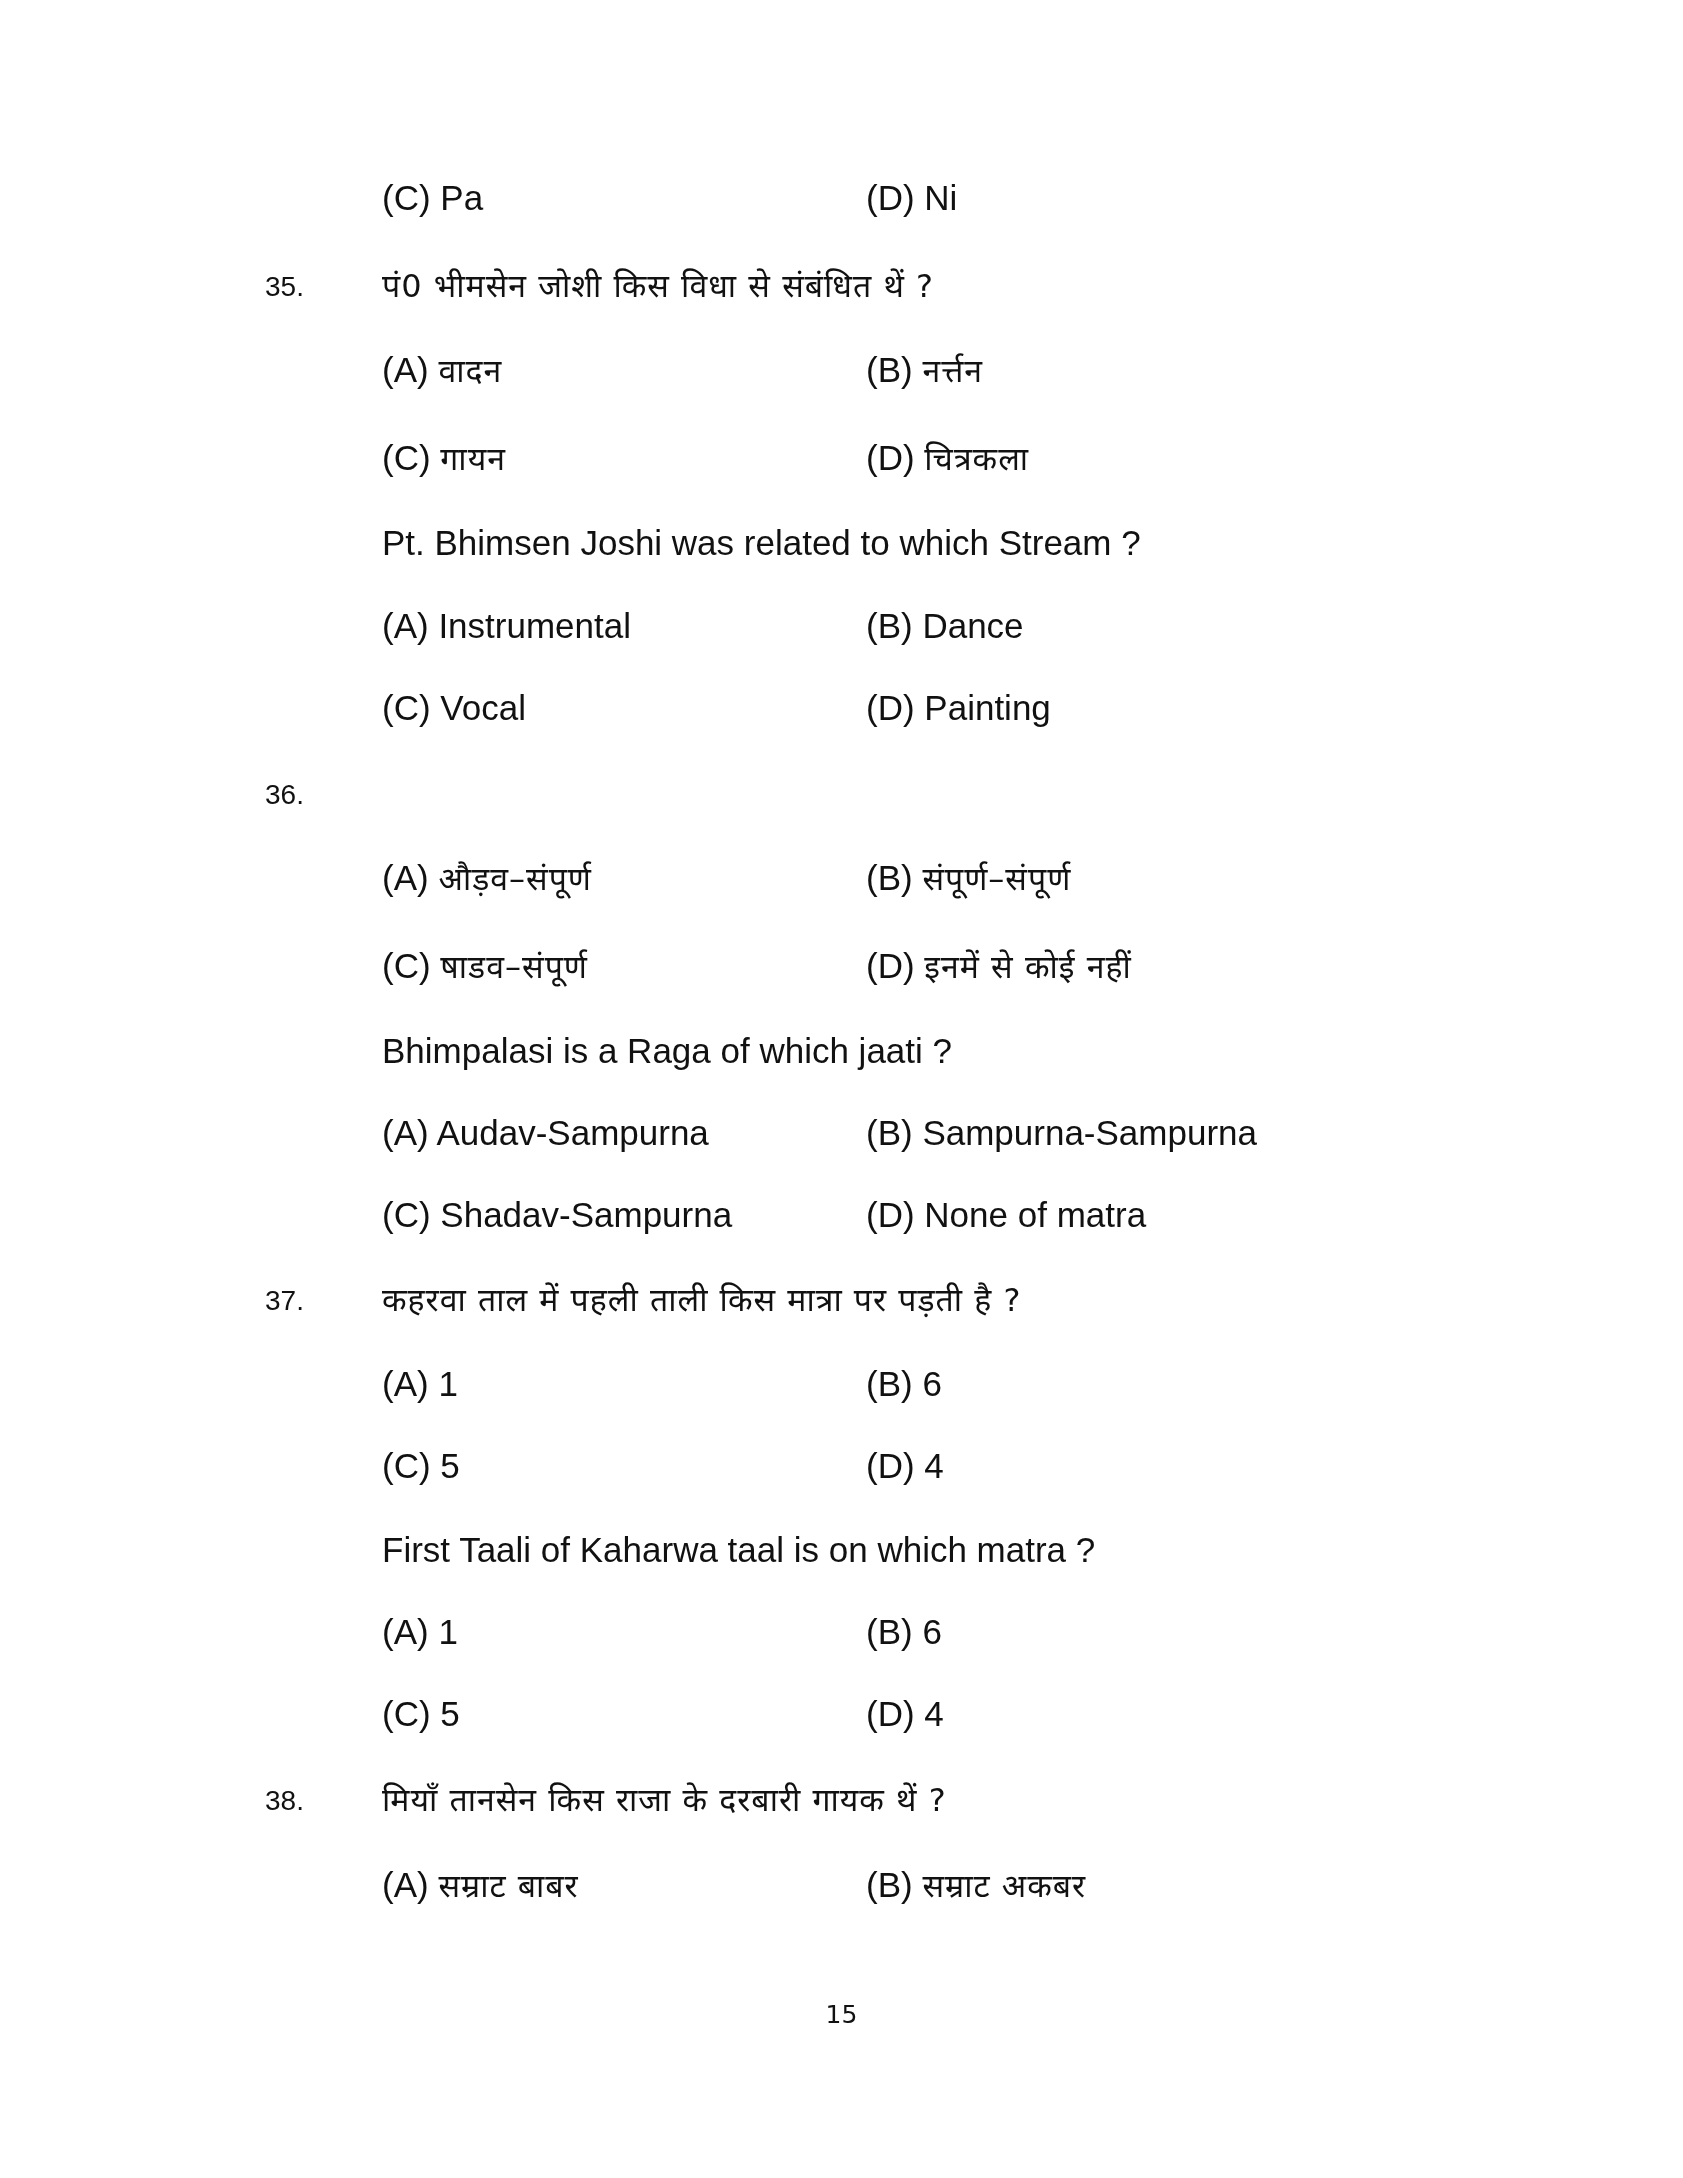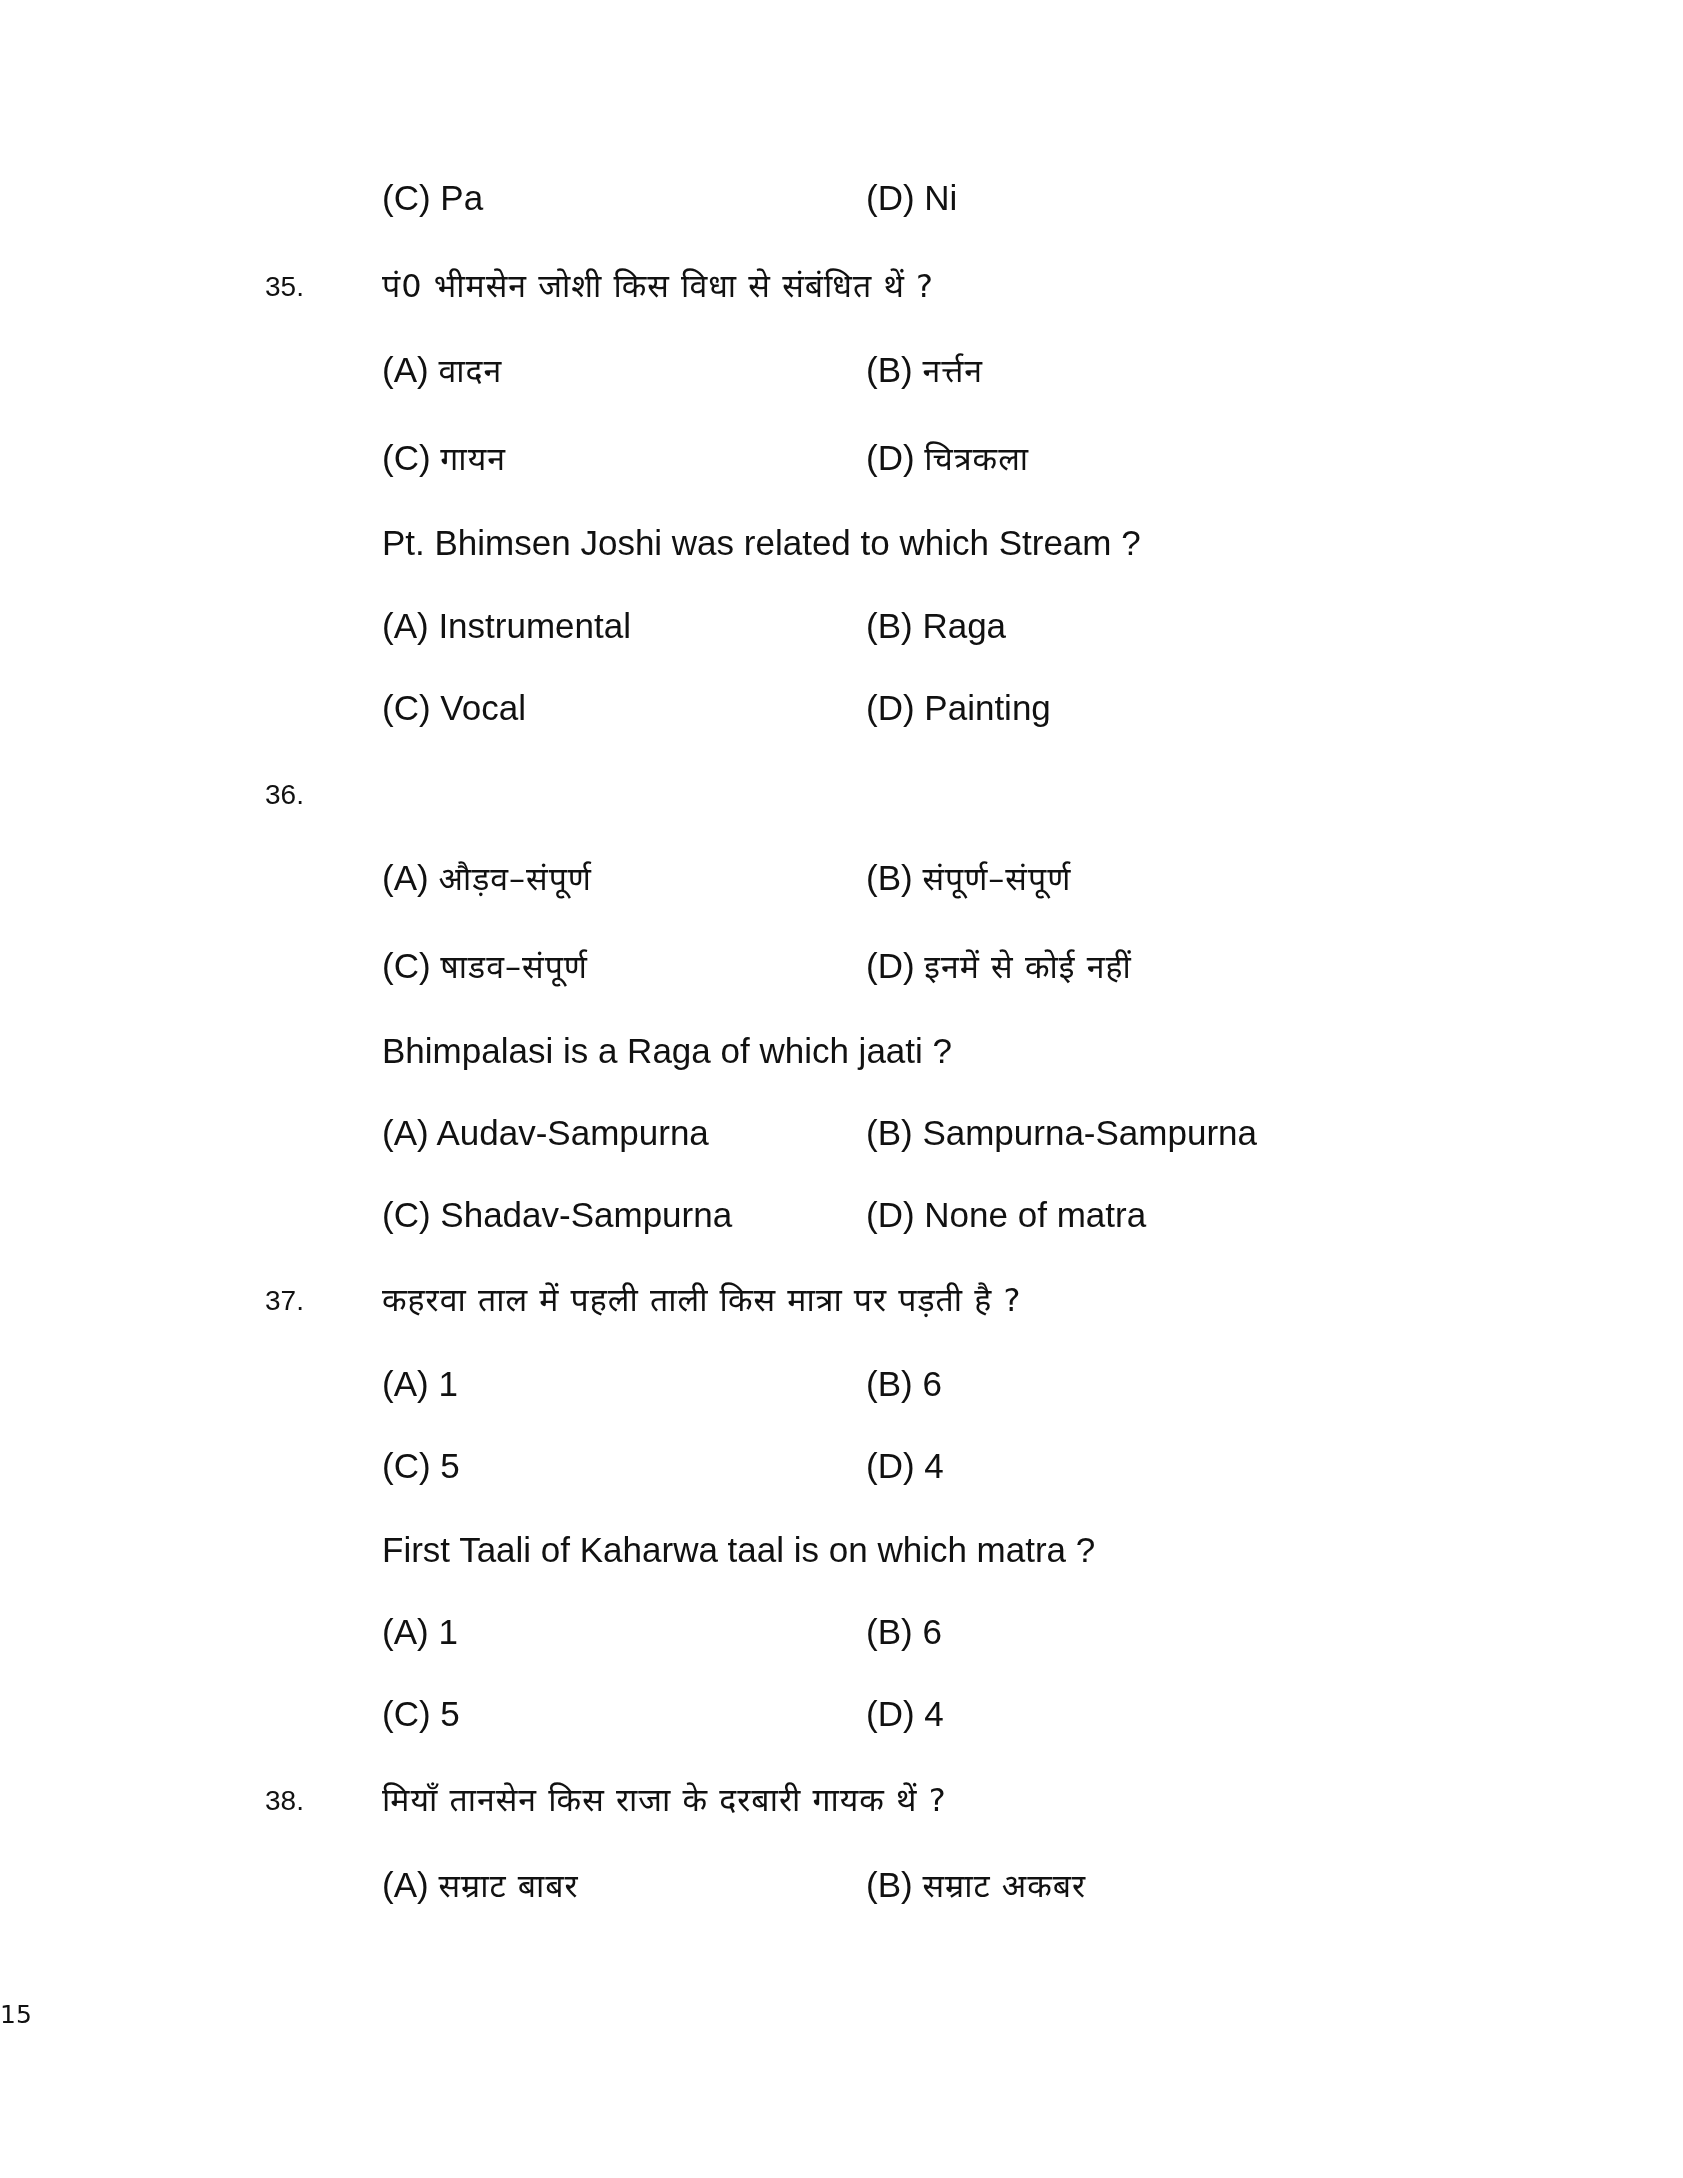--- a/index.html
+++ b/index.html
@@ -4,21 +4,21 @@
   <style>
     html, body { margin: 0; padding: 0; background: #ffffff; }
     body { width: 1683px; height: 2178px; position: relative; overflow: hidden;
       font-family: "Liberation Sans", "DejaVu Sans", sans-serif; color: #111111; }
     .line { position: absolute; left: 0; width: 1356px; height: 59px; }
     .qnum { position: absolute; left: 265px; font-size: 28px; top: 8px; }
     .col1 { position: absolute; left: 382px; font-size: 35px; white-space: nowrap; }
     .col2 { position: absolute; left: 866px; font-size: 35px; white-space: nowrap; }
     .qtext { position: absolute; left: 382px; font-size: 35px; white-space: nowrap; }
     .hi { font-family: "DejaVu Sans", sans-serif; font-size: 32px; letter-spacing: 1px; }
-    .pageno { position: absolute; left: 0; width: 1683px; top: 2000px; text-align: left;
+    .pageno { position: absolute; left: 0; width: 1683px; top: 2000px; text-align: center;
       font-family: "DejaVu Sans", sans-serif; font-size: 25px; }
   </style>
 </head>
 <body>
 
 <div>
 
   <div class="line" style="top:178px">
     <span class="col1"><span>(C)</span> <span>Pa</span></span>
     <span class="col2"><span>(D)</span> <span>Ni</span></span>
@@ -34,21 +34,21 @@
   </div>
   <div class="line" style="top:436px">
     <span class="col1"><span>(C)</span> <span class="hi">गायन</span></span>
     <span class="col2"><span>(D)</span> <span class="hi">चित्रकला</span></span>
   </div>
   <div class="line" style="top:523px">
     <span class="qtext">Pt. Bhimsen Joshi was related to which Stream ?</span>
   </div>
   <div class="line" style="top:606px">
     <span class="col1"><span>(A)</span> <span>Instrumental</span></span>
-    <span class="col2"><span>(B)</span> <span>Raga</span></span>
+    <span class="col2"><span>(B)</span> <span>Dance</span></span>
   </div>
   <div class="line" style="top:688px">
     <span class="col1"><span>(C)</span> <span>Vocal</span></span>
     <span class="col2"><span>(D)</span> <span>Painting</span></span>
   </div>
 
   <div class="line" style="top:771px">
     <span class="qnum">36.</span>
   </div>
   <div class="line" style="top:856px">

